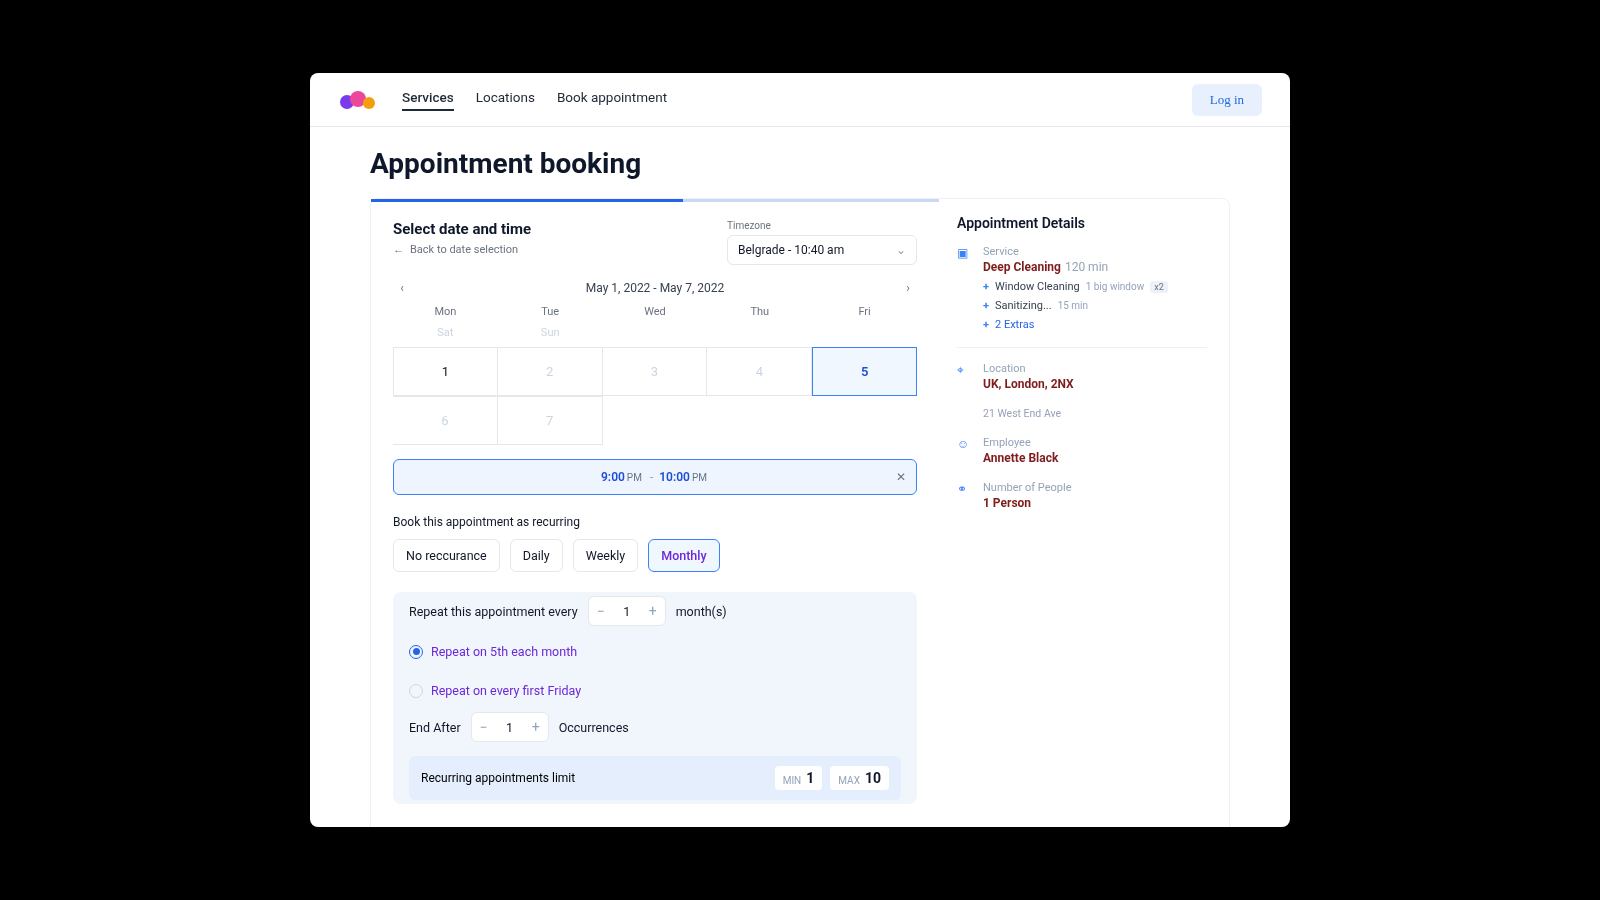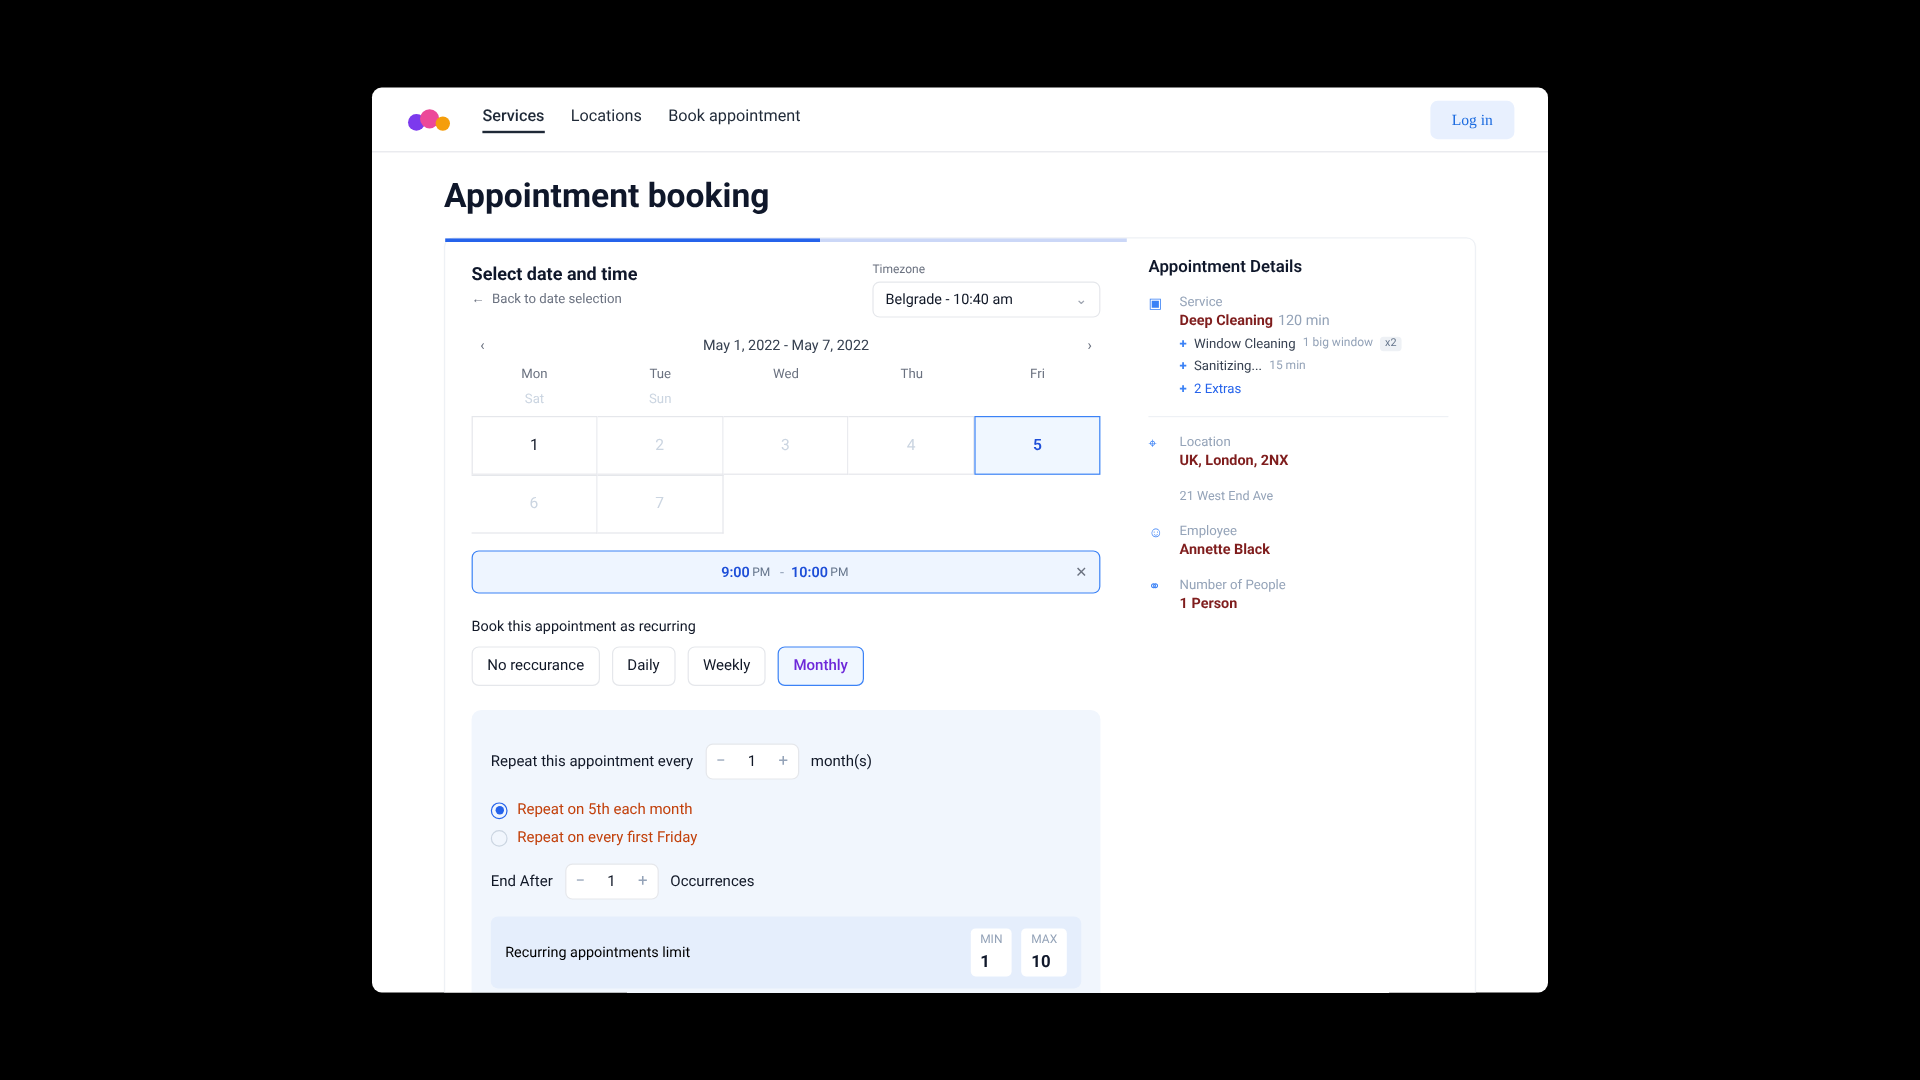--- a/index.html
+++ b/index.html
@@ -35,33 +35,33 @@
 .day-cell.sel { border:1.5px solid #3b82f6; background:#f0f7ff; color:#1d4ed8; font-weight:600;}
 .slot { margin-top:14px; border:1.5px solid #3b82f6; background:#eef5ff; border-radius:6px; padding:10px 12px; display:flex; align-items:center; justify-content:center; position:relative; font-size:12px;}
 .slot .close { position:absolute; right:10px; color:#6b7280; cursor:pointer;}
 .slot .t1{ color:#1d4ed8; font-weight:600;}
 .slot .ampm{ color:#64748b; font-size:10px; margin:0 2px;}
 .slot .dash{ color:#94a3b8; margin:0 6px;}
 .sub-label { font-size:12px; color:#111827; margin:20px 0 10px;}
 .rec-tabs { display:flex; gap:10px;}
 .rec-tab { border:1px solid #e5e7eb; background:#fff; padding:8px 12px; font-size:12.5px; border-radius:6px; cursor:pointer; color:#111827;}
 .rec-tab.sel { border:1.5px solid #3b82f6; background:#f0f7ff; color:#6d28d9; font-weight:500;}
-.rec-box { margin-top:20px; background:#f1f6fd; border-radius:8px; padding:28px 16px;}
+.rec-box { margin-top:20px; background:#f1f6fd; border-radius:8px; padding:4px 16px;}
 .row { display:flex; align-items:center; gap:10px; font-size:12.5px; color:#111827;}
 .stepper { display:inline-flex; align-items:center; border:1px solid #e5e7eb; border-radius:6px; background:#fff;}
 .stepper button{ width:24px; height:28px; border:none; background:none; color:#94a3b8; cursor:pointer; font-size:14px;}
 .stepper .val{ width:28px; text-align:center; font-size:12.5px;}
-.radios { margin:18px 0 4px; display:flex; flex-direction:column; gap:8px; font-size:12.5px; color:#c2410c;}
+.radios { margin:18px 0 4px; display:flex; flex-direction:column; gap:24px; font-size:12.5px; color:#6d28d9;}
 .radio { display:flex; align-items:center; gap:8px; cursor:pointer;}
 .radio .dot{ width:14px; height:14px; border-radius:50%; border:1.5px solid #cbd5e1; display:inline-flex; align-items:center; justify-content:center;}
 .radio.sel .dot{ border-color:#2563eb;}
 .radio.sel .dot::after{ content:""; width:7px; height:7px; border-radius:50%; background:#2563eb;}
 .limit { margin-top:14px; background:#e5eefc; border-radius:6px; padding:10px 12px; display:flex; align-items:center; font-size:12px;}
 .limit .spacer2{flex:1;}
-.limit .badge{ background:#fff; border-radius:4px; padding:4px 8px; margin-left:8px; font-size:10px; color:#94a3b8; display:inline-flex; align-items:flex-start; gap:5px;flex-direction:column;}
+.limit .badge{ background:#fff; border-radius:4px; padding:4px 8px; margin-left:8px; font-size:10px; color:#94a3b8; display:inline-flex; align-items:flex-end; gap:5px;}
 .limit .badge b{ color:#0f172a; font-size:14px;}
 .footer { display:flex; justify-content:space-between; margin-top:28px;}
 .btn { padding:9px 22px; border-radius:6px; font-size:13px; cursor:pointer;}
 .btn-sec{ background:#fff; border:1px solid #e5e7eb; color:#111827;}
 .btn-pri{ background:#1d6ce0; border:none; color:#fff; font-weight:500;}
 .side { width:250px; padding-top:16px;}
 .side h3{ font-size:14px; font-weight:600; margin-bottom:14px; color:#0f172a;}
 .info{ display:flex; gap:10px; margin-bottom:16px; font-size:12px;}
 .info .ic{ width:16px; color:#3b82f6; flex-shrink:0; padding-top:1px;}
 .info .lab{ color:#94a3b8; font-size:11px; margin-bottom:2px;}

